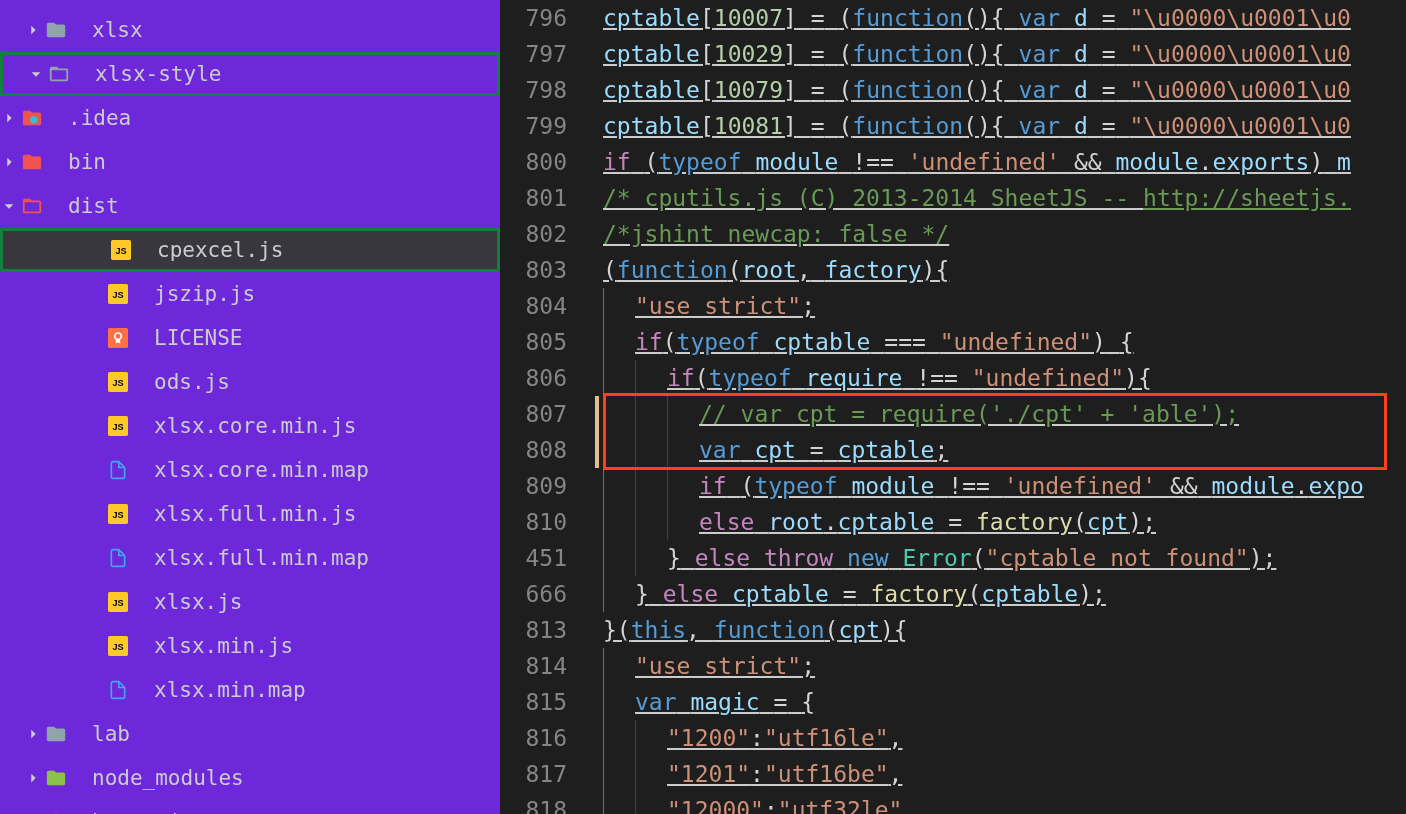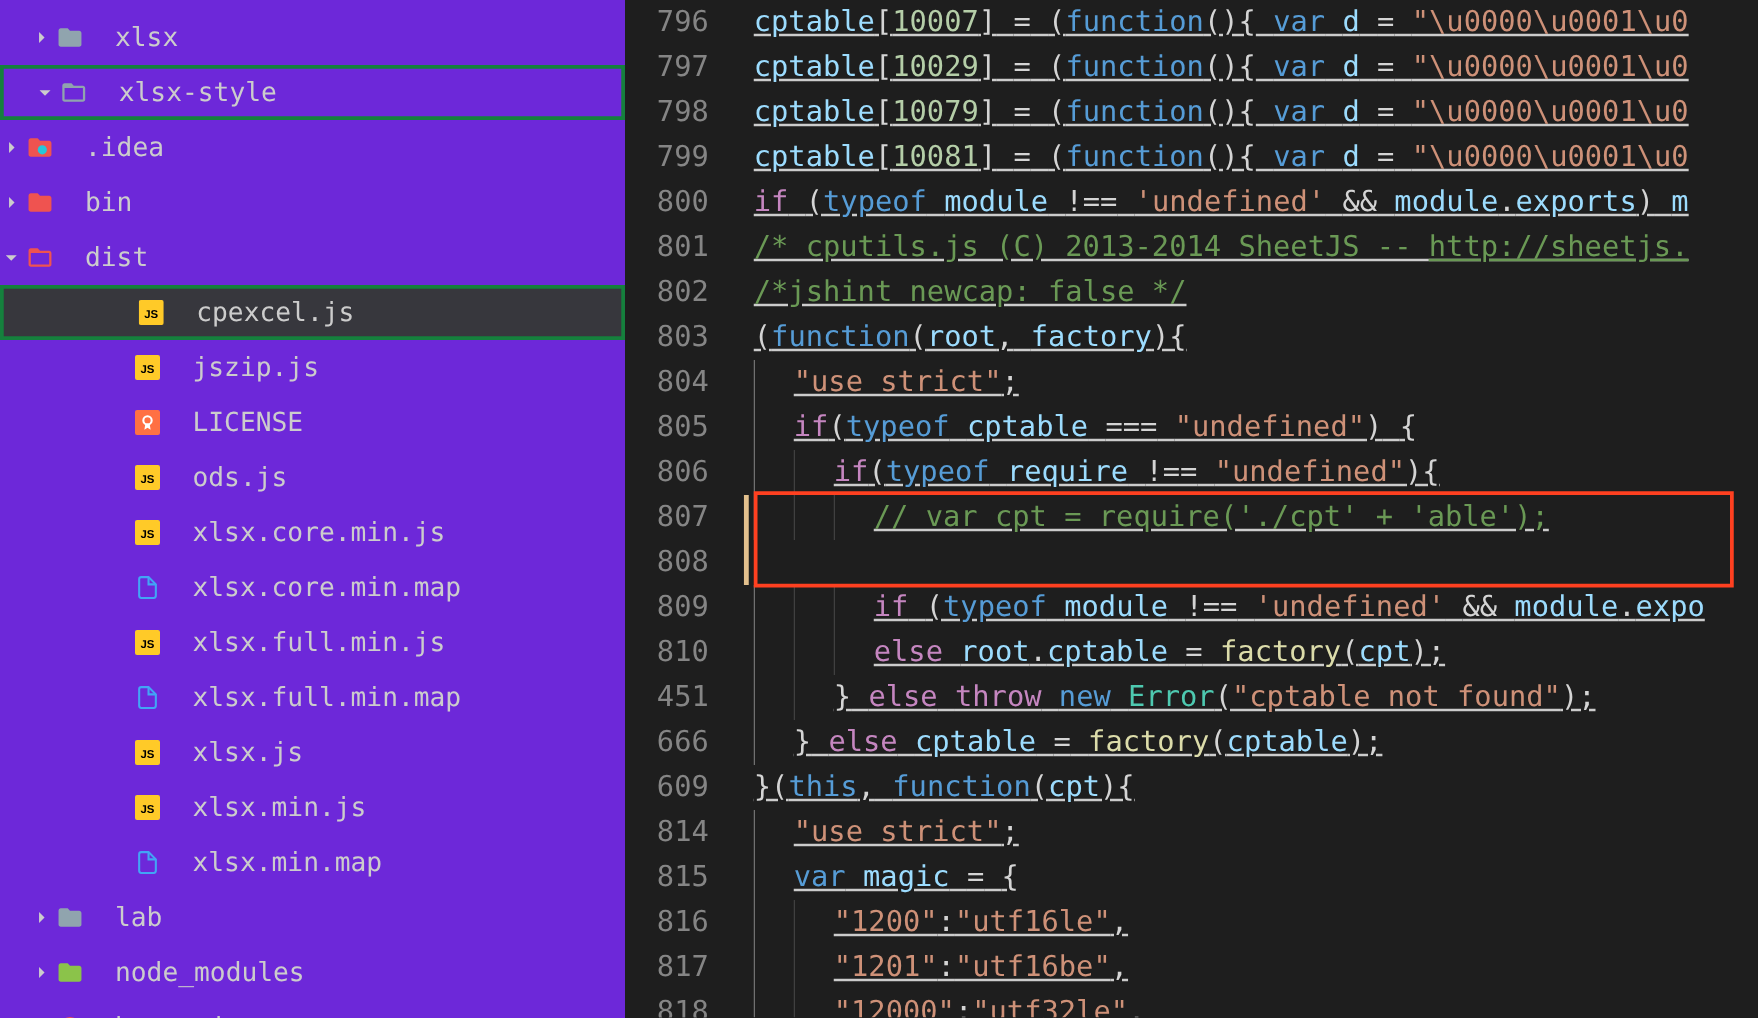--- a/index.html
+++ b/index.html
@@ -356,42 +356,42 @@
       <div class="line-num">803</div>
       <div class="line-num">804</div>
       <div class="line-num">805</div>
       <div class="line-num">806</div>
       <div class="line-num">807</div>
       <div class="line-num">808</div>
       <div class="line-num">809</div>
       <div class="line-num">810</div>
       <div class="line-num">451</div>
       <div class="line-num">666</div>
-      <div class="line-num">609</div>
+      <div class="line-num">813</div>
       <div class="line-num">814</div>
       <div class="line-num">815</div>
       <div class="line-num">816</div>
       <div class="line-num">817</div>
       <div class="line-num">818</div>
     </div>
   <div class="code-area" id="codearea">
     <div class="red-overlay" style="left:8px; top:393px; width:784px; height:77px;"></div>
   <div class="code-line"><span class="code-content"><span class="tok-var">cptable</span><span class="tok-punc">[</span><span class="tok-num">10007</span><span class="tok-punc">]</span> <span class="tok-punc">=</span> <span class="tok-punc">(</span><span class="tok-kw">function</span><span class="tok-punc">(){</span> <span class="tok-kw">var</span> <span class="tok-var">d</span> <span class="tok-punc">=</span> <span class="tok-str">"\u0000\u0001\u0</span></span></div>
       <div class="code-line"><span class="code-content"><span class="tok-var">cptable</span><span class="tok-punc">[</span><span class="tok-num">10029</span><span class="tok-punc">]</span> <span class="tok-punc">=</span> <span class="tok-punc">(</span><span class="tok-kw">function</span><span class="tok-punc">(){</span> <span class="tok-kw">var</span> <span class="tok-var">d</span> <span class="tok-punc">=</span> <span class="tok-str">"\u0000\u0001\u0</span></span></div>
       <div class="code-line"><span class="code-content"><span class="tok-var">cptable</span><span class="tok-punc">[</span><span class="tok-num">10079</span><span class="tok-punc">]</span> <span class="tok-punc">=</span> <span class="tok-punc">(</span><span class="tok-kw">function</span><span class="tok-punc">(){</span> <span class="tok-kw">var</span> <span class="tok-var">d</span> <span class="tok-punc">=</span> <span class="tok-str">"\u0000\u0001\u0</span></span></div>
       <div class="code-line"><span class="code-content"><span class="tok-var">cptable</span><span class="tok-punc">[</span><span class="tok-num">10081</span><span class="tok-punc">]</span> <span class="tok-punc">=</span> <span class="tok-punc">(</span><span class="tok-kw">function</span><span class="tok-punc">(){</span> <span class="tok-kw">var</span> <span class="tok-var">d</span> <span class="tok-punc">=</span> <span class="tok-str">"\u0000\u0001\u0</span></span></div>
       <div class="code-line"><span class="code-content"><span class="tok-ctrl">if</span> <span class="tok-punc">(</span><span class="tok-kw">typeof</span> <span class="tok-var">module</span> <span class="tok-punc">!==</span> <span class="tok-str">'undefined'</span> <span class="tok-punc">&amp;&amp;</span> <span class="tok-var">module</span><span class="tok-punc">.</span><span class="tok-var">exports</span><span class="tok-punc">)</span> <span class="tok-var">m</span></span></div>
       <div class="code-line"><span class="code-content"><span class="tok-comm">/* cputils.js (C) 2013-2014 SheetJS -- </span><span class="tok-link">http://sheetjs.</span><span class="tok-comm"></span></span></div>
       <div class="code-line"><span class="code-content"><span class="tok-comm">/*jshint newcap: false */</span></span></div>
       <div class="code-line"><span class="code-content"><span class="tok-punc">(</span><span class="tok-kw">function</span><span class="tok-punc">(</span><span class="tok-var">root</span><span class="tok-punc">,</span> <span class="tok-var">factory</span><span class="tok-punc">){</span></span></div>
       <div class="code-line"><span class="code-content"><span class="indent-guide ig-active"></span><span class="tok-str">"use strict"</span><span class="tok-punc">;</span></span></div>
       <div class="code-line"><span class="code-content"><span class="indent-guide ig-active"></span><span class="tok-ctrl">if</span><span class="tok-punc">(</span><span class="tok-kw">typeof</span> <span class="tok-var">cptable</span> <span class="tok-punc">===</span> <span class="tok-str">"undefined"</span><span class="tok-punc">)</span> <span class="tok-punc">{</span></span></div>
       <div class="code-line"><span class="code-content"><span class="indent-guide ig-active"></span><span class="indent-guide"></span><span class="tok-ctrl">if</span><span class="tok-punc">(</span><span class="tok-kw">typeof</span> <span class="tok-var">require</span> <span class="tok-punc">!==</span> <span class="tok-str">"undefined"</span><span class="tok-punc">){</span></span></div>
       <div class="code-line"><span class="modified-bar"></span><span class="code-content"><span class="indent-guide ig-active"></span><span class="indent-guide"></span><span class="indent-guide"></span><span class="tok-comm">// var cpt = require('./cpt' + 'able');</span></span></div>
-      <div class="code-line"><span class="modified-bar"></span></div>
+      <div class="code-line"><span class="modified-bar"></span><span class="code-content"><span class="indent-guide ig-active"></span><span class="indent-guide"></span><span class="indent-guide"></span><span class="tok-kw">var</span> <span class="tok-var">cpt</span> <span class="tok-punc">=</span> <span class="tok-var">cptable</span><span class="tok-punc">;</span></span></div>
       <div class="code-line"><span class="code-content"><span class="indent-guide ig-active"></span><span class="indent-guide"></span><span class="indent-guide"></span><span class="tok-ctrl">if</span> <span class="tok-punc">(</span><span class="tok-kw">typeof</span> <span class="tok-var">module</span> <span class="tok-punc">!==</span> <span class="tok-str">'undefined'</span> <span class="tok-punc">&amp;&amp;</span> <span class="tok-var">module</span><span class="tok-punc">.</span><span class="tok-var">expo</span></span></div>
       <div class="code-line"><span class="code-content"><span class="indent-guide ig-active"></span><span class="indent-guide"></span><span class="indent-guide"></span><span class="tok-ctrl">else</span> <span class="tok-var">root</span><span class="tok-punc">.</span><span class="tok-var">cptable</span> <span class="tok-punc">=</span> <span class="tok-fn">factory</span><span class="tok-punc">(</span><span class="tok-var">cpt</span><span class="tok-punc">);</span></span></div>
       <div class="code-line"><span class="code-content"><span class="indent-guide ig-active"></span><span class="indent-guide"></span><span class="tok-punc">}</span> <span class="tok-ctrl">else</span> <span class="tok-ctrl">throw</span> <span class="tok-kw">new</span> <span class="tok-type">Error</span><span class="tok-punc">(</span><span class="tok-str">"cptable not found"</span><span class="tok-punc">);</span></span></div>
       <div class="code-line"><span class="code-content"><span class="indent-guide ig-active"></span><span class="tok-punc">}</span> <span class="tok-ctrl">else</span> <span class="tok-var">cptable</span> <span class="tok-punc">=</span> <span class="tok-fn">factory</span><span class="tok-punc">(</span><span class="tok-var">cptable</span><span class="tok-punc">);</span></span></div>
       <div class="code-line"><span class="code-content"><span class="tok-punc">}(</span><span class="tok-kw">this</span><span class="tok-punc">,</span> <span class="tok-kw">function</span><span class="tok-punc">(</span><span class="tok-var">cpt</span><span class="tok-punc">){</span></span></div>
       <div class="code-line"><span class="code-content"><span class="indent-guide ig-active"></span><span class="tok-str">"use strict"</span><span class="tok-punc">;</span></span></div>
       <div class="code-line"><span class="code-content"><span class="indent-guide ig-active"></span><span class="tok-kw">var</span> <span class="tok-var">magic</span> <span class="tok-punc">=</span> <span class="tok-punc">{</span></span></div>
       <div class="code-line"><span class="code-content"><span class="indent-guide ig-active"></span><span class="indent-guide"></span><span class="tok-str">"1200"</span><span class="tok-punc">:</span><span class="tok-str">"utf16le"</span><span class="tok-punc">,</span></span></div>
       <div class="code-line"><span class="code-content"><span class="indent-guide ig-active"></span><span class="indent-guide"></span><span class="tok-str">"1201"</span><span class="tok-punc">:</span><span class="tok-str">"utf16be"</span><span class="tok-punc">,</span></span></div>
       <div class="code-line"><span class="code-content"><span class="indent-guide ig-active"></span><span class="indent-guide"></span><span class="tok-str">"12000"</span><span class="tok-punc">:</span><span class="tok-str">"utf32le"</span><span class="tok-punc">.</span></span></div>

